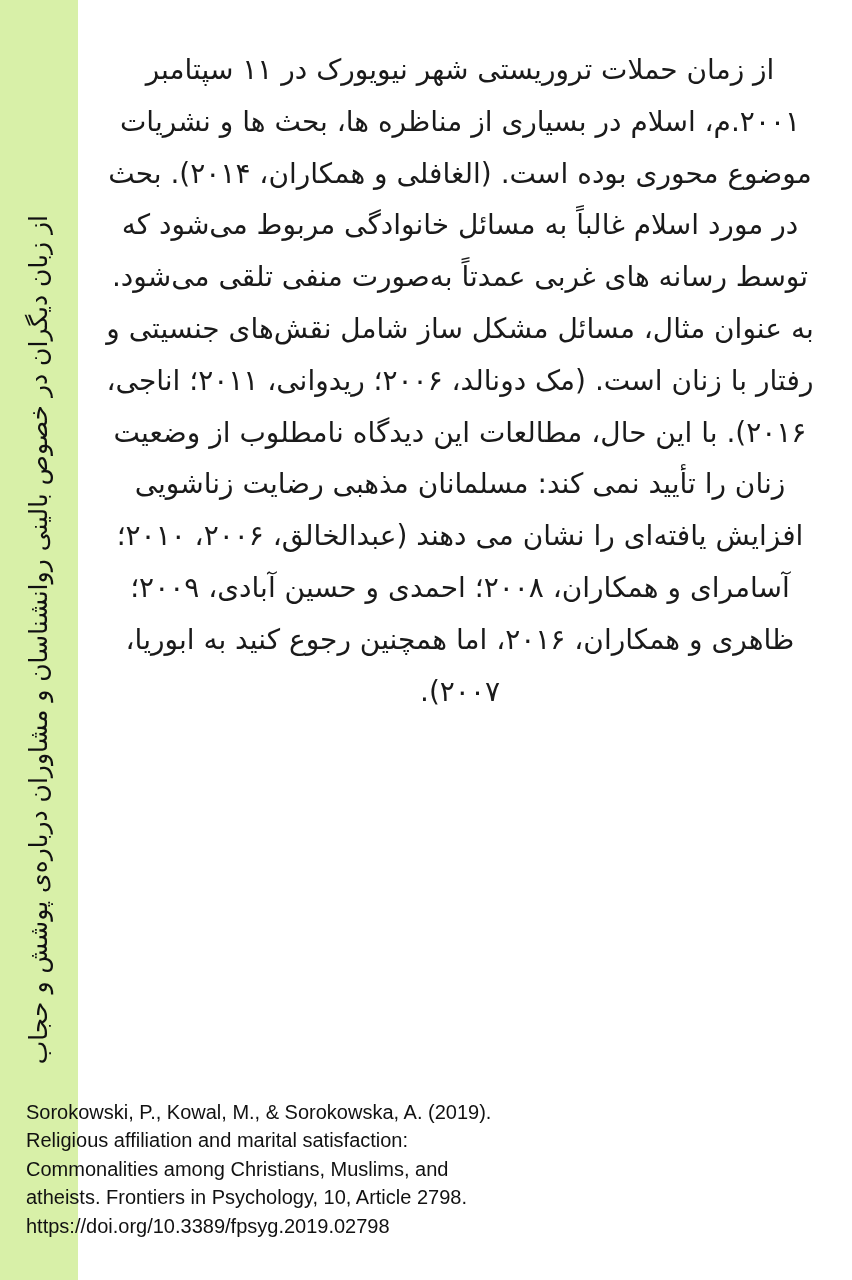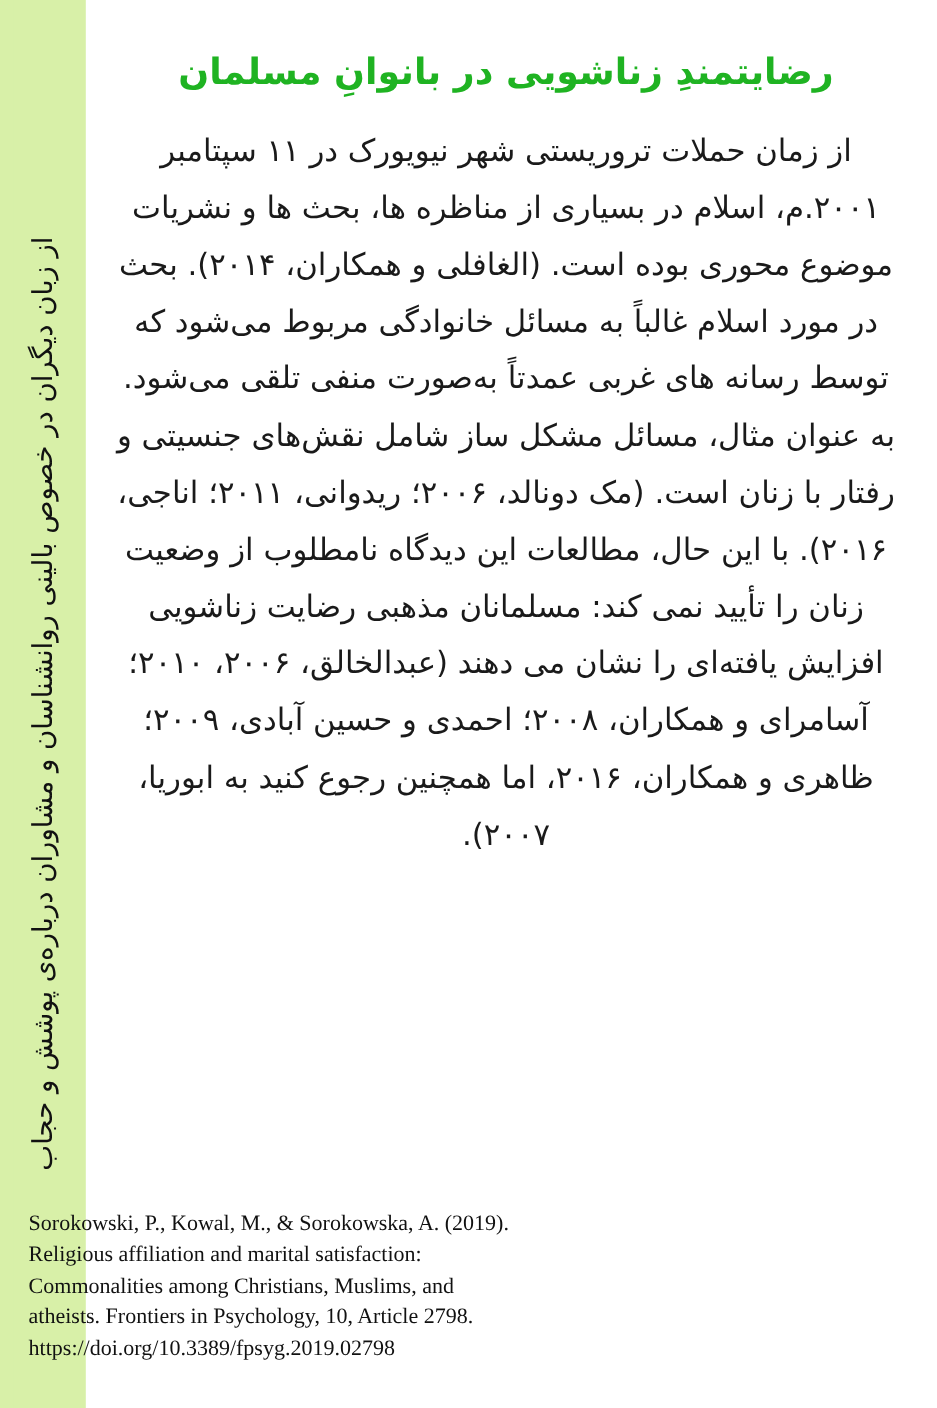--- a/index.html
+++ b/index.html
@@ -89,41 +89,40 @@
     direction: rtl;
     margin: 0;
   }
   .reference {
     position: absolute;
     right: 36px;
     left: 26px;
     bottom: 40px;
     text-align: left;
     direction: ltr;
-    font-family: Liberation Serif, serif;
+    font-family: Liberation Sans, sans-serif;
     font-size: 20px;
     line-height: 1.42;
     color: #111111;
     white-space: pre-line;
   }
 </style>
 </head>
 <body>
 
 <div class="page">
 
   <div class="side-band">
     <div class="side-band-inner"></div>
     <div class="side-text-wrap">
       <div class="side-text">از زبان دیگران در خصوص بالینی روانشناسان و مشاوران درباره‌ی پوشش و حجاب</div>
     </div>
   </div>
 
   <div class="content">
-    <h1 class="title">رضایتمندِ زناشویی در بانوانِ مسلمان</h1>
     <p class="body-text">از زمان حملات تروریستی شهر نیویورک در ۱۱ سپتامبر ۲۰۰۱.م، اسلام در بسیاری از مناظره ها، بحث ها و نشریات موضوع محوری بوده است. (الغافلی و همکاران، ۲۰۱۴). بحث در مورد اسلام غالباً به مسائل خانوادگی مربوط می‌شود که توسط رسانه های غربی عمدتاً به‌صورت منفی تلقی می‌شود. به عنوان مثال، مسائل مشکل ساز شامل نقش‌های جنسیتی و رفتار با زنان است. (مک دونالد، ۲۰۰۶؛ ریدوانی، ۲۰۱۱؛ اناجی، ۲۰۱۶). با این حال، مطالعات این دیدگاه نامطلوب از وضعیت زنان را تأیید نمی کند: مسلمانان مذهبی رضایت زناشویی افزایش یافته‌ای را نشان می دهند (عبدالخالق، ۲۰۰۶، ۲۰۱۰؛ آسامرای و همکاران، ۲۰۰۸؛ احمدی و حسین آبادی، ۲۰۰۹؛ ظاهری و همکاران، ۲۰۱۶، اما همچنین رجوع کنید به ابوریا، ۲۰۰۷).</p>
   </div>
 
   <div class="reference">Sorokowski, P., Kowal, M., &amp; Sorokowska, A. (2019).
 Religious affiliation and marital satisfaction:
 Commonalities among Christians, Muslims, and
 atheists. Frontiers in Psychology, 10, Article 2798.
 https://doi.org/10.3389/fpsyg.2019.02798</div>
 
 </div>

